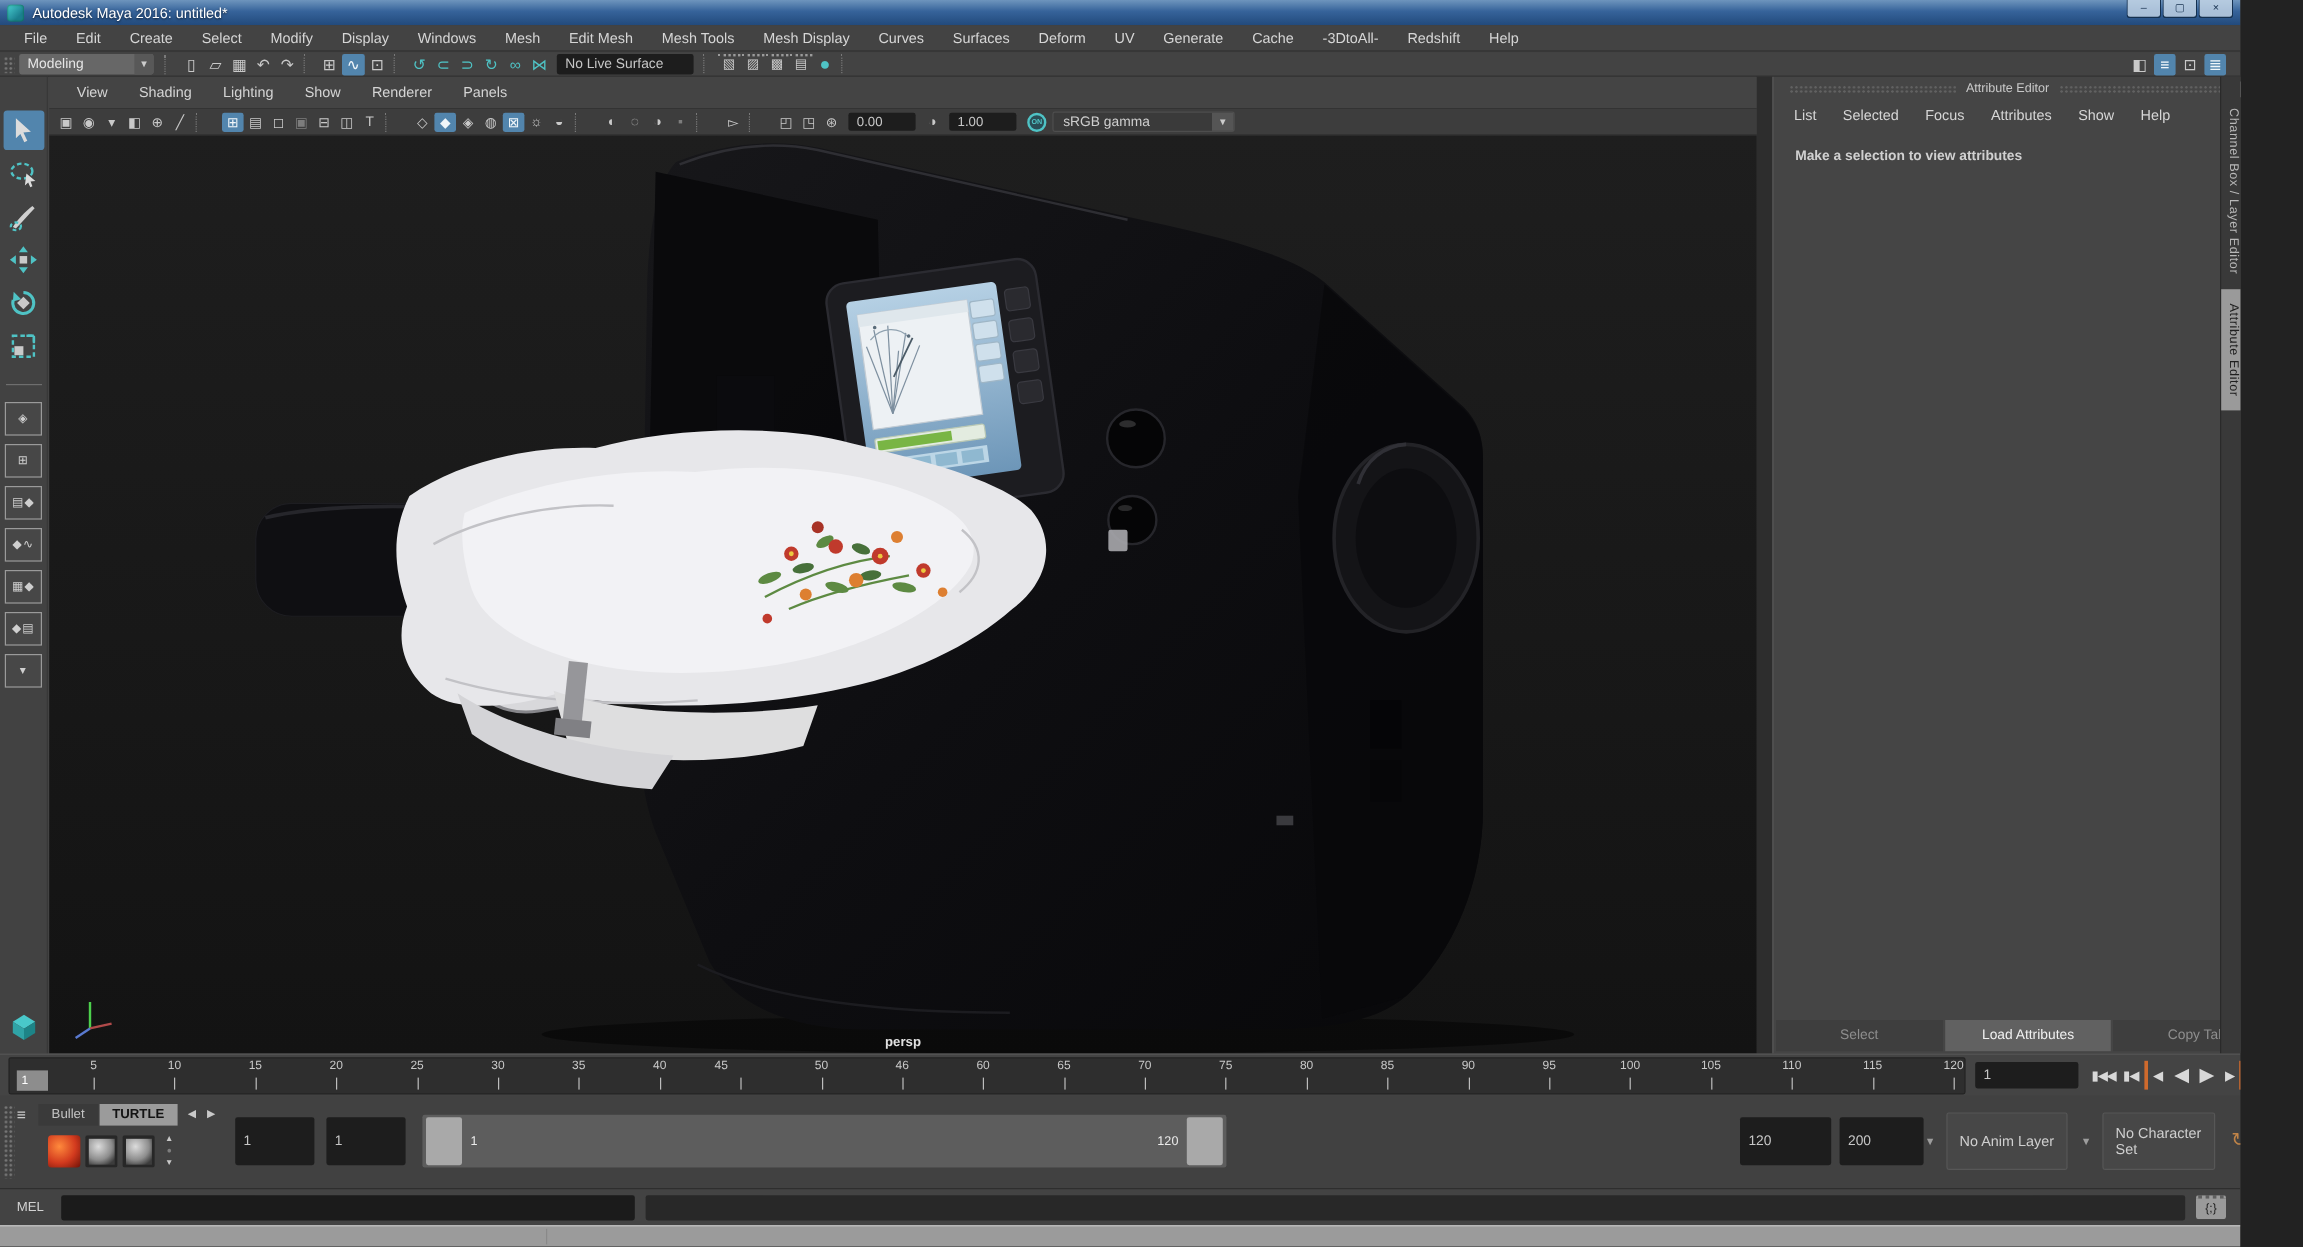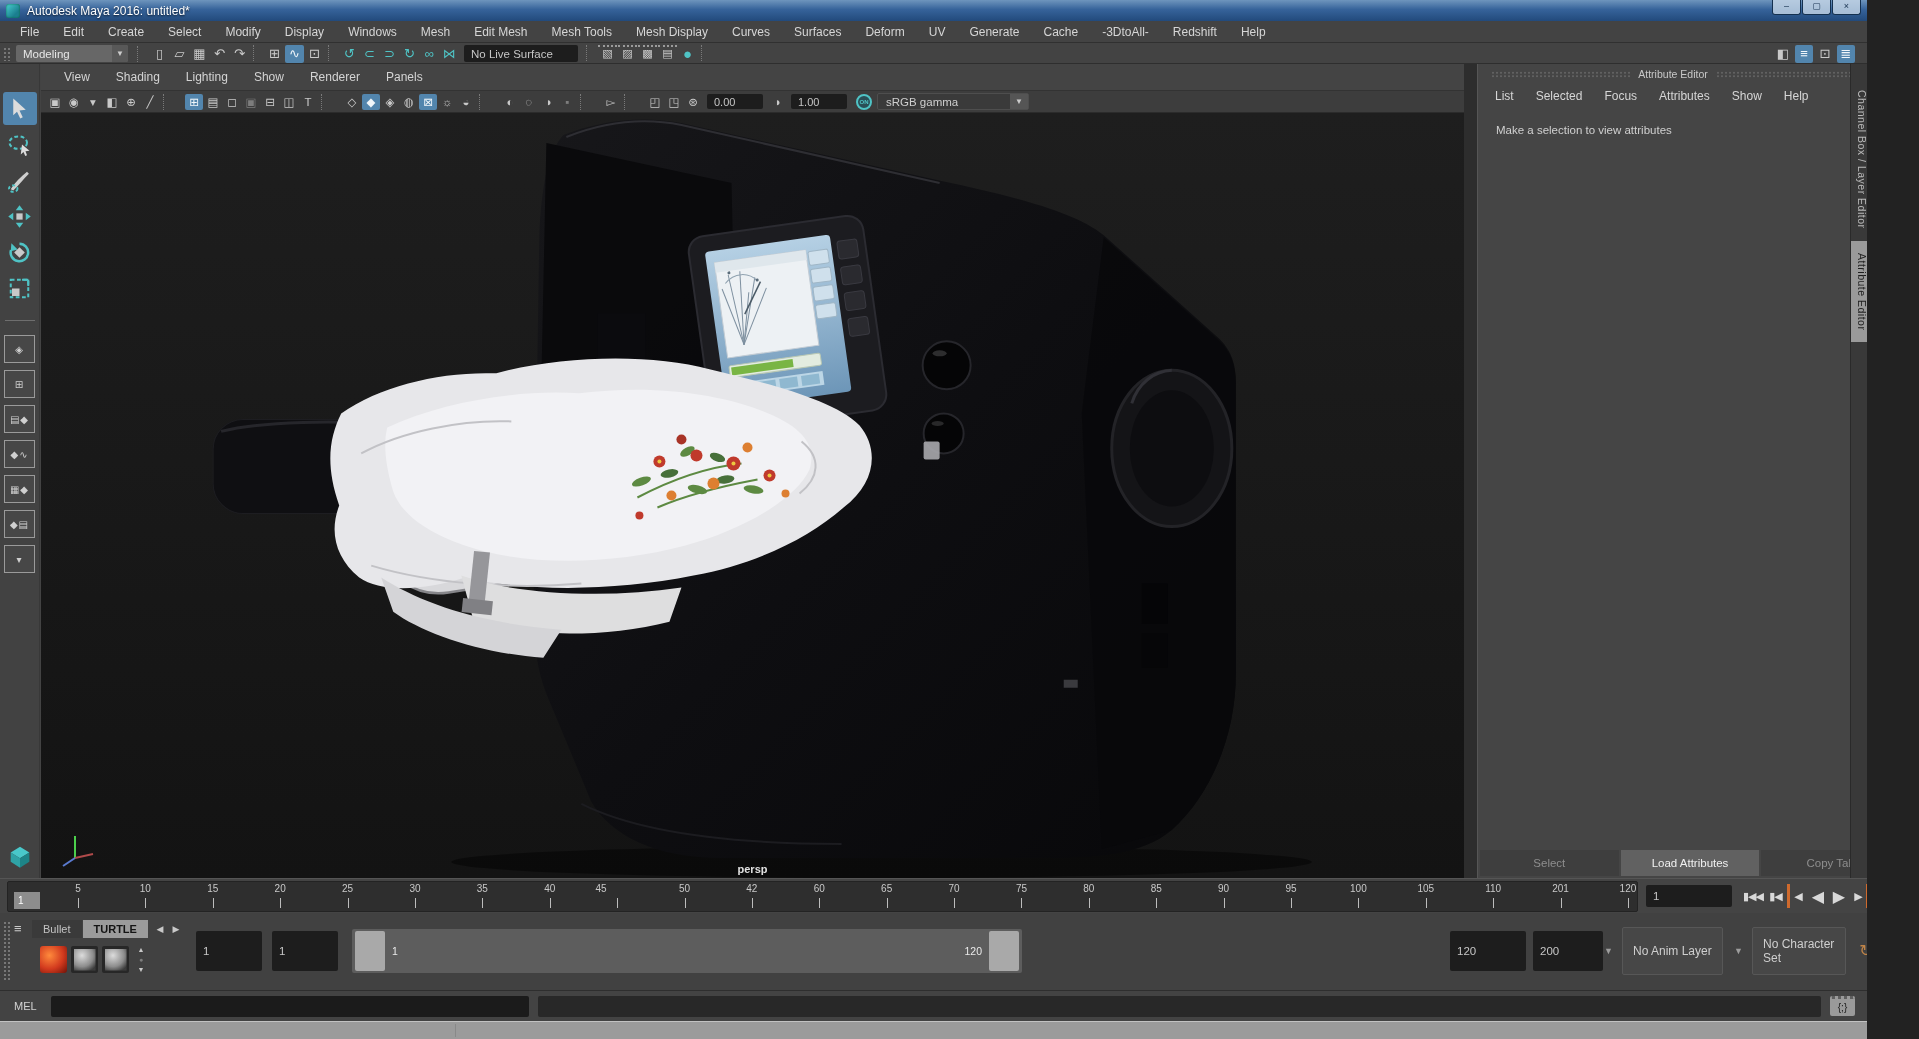--- a/index.html
+++ b/index.html
@@ -84,21 +84,21 @@
     border-left:1px solid #565656;display:flex;flex-direction:column;}
   .ae-titlebar{height:20px;display:flex;align-items:center;padding:0 5px;}
   .dotted{flex:1;height:7px;background-image:radial-gradient(#616161 1px,transparent 1.2px);
     background-size:4px 3.5px;margin:0 8px;}
   .ae-title{font-size:10.5px;color:#c8c8c8;}
   .ae-win-icon{width:15px;height:13px;background:#8f8f8f;color:#222;font-size:9px;line-height:13px;
     text-align:center;border-radius:2px;margin-left:2px;}
   .ae-menubar{height:24px;display:flex;align-items:center;padding-left:6px;}
   .ae-menubar .menu-item{padding:0 11px;}
   .ae-body{flex:1;}
-  .ae-message{margin:16px 0 0 18px;font-size:11.5px;color:#d0d0d0;}
+  .ae-message{margin:16px 0 0 18px;font-size:11.5px;color:#d0d0d0;font-weight:bold;}
   .ae-buttons{height:30px;display:flex;gap:2px;padding:2px;}
   .ae-btn{flex:1;background:#3e3e3e;color:#8e8e8e;font-size:11.5px;display:flex;align-items:center;justify-content:center;}
   .ae-btn.active{background:#616161;color:#f0f0f0;}
 
   
   .right-strip{position:absolute;right:0;top:64px;width:17px;bottom:161px;background:#393939;
     border-left:1px solid #2a2a2a;display:flex;flex-direction:column;align-items:center;padding-top:14px;}
   .v-tab{writing-mode:vertical-rl;font-size:10.5px;color:#b8b8b8;padding:12px 0;width:17px;text-align:center;
     letter-spacing:.5px;}
   .v-tab.active{background:#9a9a9a;color:#1f1f1f;}
@@ -565,21 +565,21 @@
         <span class="tick-num" style="left: 393.94px;">30</span>
         <span class="tick-mark" style="left: 406.94px;"></span>
         <span class="tick-num" style="left: 461.33px; text-align: center;">35</span>
         <span class="tick-mark" style="left: 474.33px;"></span>
         <span class="tick-num" style="left: 528.72px;">40</span>
         <span class="tick-mark" style="left: 541.72px;"></span>
         <span class="tick-num" style="left: 580px;">45</span>
         <span class="tick-mark" style="left: 609.11px;"></span>
         <span class="tick-num" style="left: 663.5px;">50</span>
         <span class="tick-mark" style="left: 676.5px;"></span>
-        <span class="tick-num" style="left: 730.89px;">42</span>
+        <span class="tick-num" style="left: 730.89px;">46</span>
         <span class="tick-mark" style="left: 743.89px;"></span>
         <span class="tick-num" style="left: 798.28px;">60</span>
         <span class="tick-mark" style="left: 811.28px;"></span>
         <span class="tick-num" style="left: 865.67px;">65</span>
         <span class="tick-mark" style="left: 878.67px;"></span>
         <span class="tick-num" style="left: 933.06px;">70</span>
         <span class="tick-mark" style="left: 946.06px;"></span>
         <span class="tick-num" style="left: 1000.45px;">75</span>
         <span class="tick-mark" style="left: 1013.45px;"></span>
         <span class="tick-num" style="left: 1067.84px;">80</span>
@@ -589,21 +589,21 @@
         <span class="tick-num" style="left: 1202.62px;">90</span>
         <span class="tick-mark" style="left: 1215.62px;"></span>
         <span class="tick-num" style="left: 1270.01px;">95</span>
         <span class="tick-mark" style="left: 1283.01px;"></span>
         <span class="tick-num" style="left: 1337.4px;">100</span>
         <span class="tick-mark" style="left: 1350.4px;"></span>
         <span class="tick-num" style="left: 1404.79px;">105</span>
         <span class="tick-mark" style="left: 1417.79px;"></span>
         <span class="tick-num" style="left: 1472.18px;">110</span>
         <span class="tick-mark" style="left: 1485.18px;"></span>
-        <span class="tick-num" style="left: 1539.57px;">201</span>
+        <span class="tick-num" style="left: 1539.57px;">115</span>
         <span class="tick-mark" style="left: 1552.57px;"></span>
         <span class="tick-num" style="left: 1606.96px;">120</span>
         <span class="tick-mark" style="left: 1619.96px;"></span>
       </div>
     <span class="field current-time-field">1</span>
     <span class="play-controls">
         <span class="play-btn">▮◀◀</span>
         <span class="play-btn">▮◀</span>
         <span class="play-btn key-l">◀</span>
         <span class="play-btn big">◀</span>

